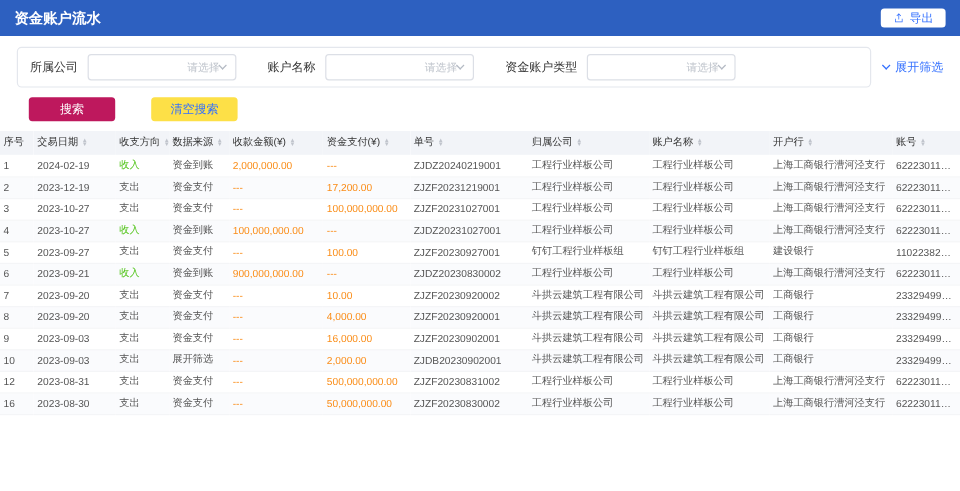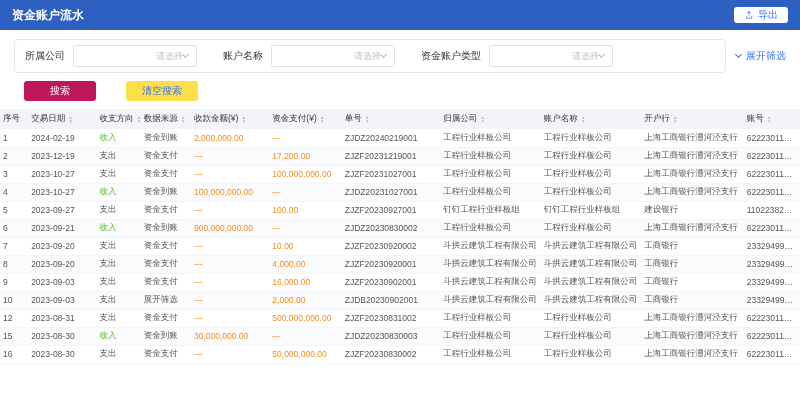--- a/index.html
+++ b/index.html
@@ -293,33 +293,20 @@
           <td>资金支付</td>
           <td class="amt">---</td>
           <td class="amt">500,000,000.00</td>
           <td>ZJZF20230831002</td>
           <td>工程行业样板公司</td>
           <td>工程行业样板公司</td>
           <td>上海工商银行漕河泾支行</td>
           <td>62223011…</td>
         </tr>
         <tr>
-          <td>15</td>
-          <td>2023-08-30</td>
-          <td class="dir-in">收入</td>
-          <td>资金到账</td>
-          <td class="amt">30,000,000.00</td>
-          <td class="amt">---</td>
-          <td>ZJDZ20230830003</td>
-          <td>工程行业样板公司</td>
-          <td>工程行业样板公司</td>
-          <td>上海工商银行漕河泾支行</td>
-          <td>62223011…</td>
-        </tr>
-        <tr>
           <td>16</td>
           <td>2023-08-30</td>
           <td class="dir-out">支出</td>
           <td>资金支付</td>
           <td class="amt">---</td>
           <td class="amt">50,000,000.00</td>
           <td>ZJZF20230830002</td>
           <td>工程行业样板公司</td>
           <td>工程行业样板公司</td>
           <td>上海工商银行漕河泾支行</td>

